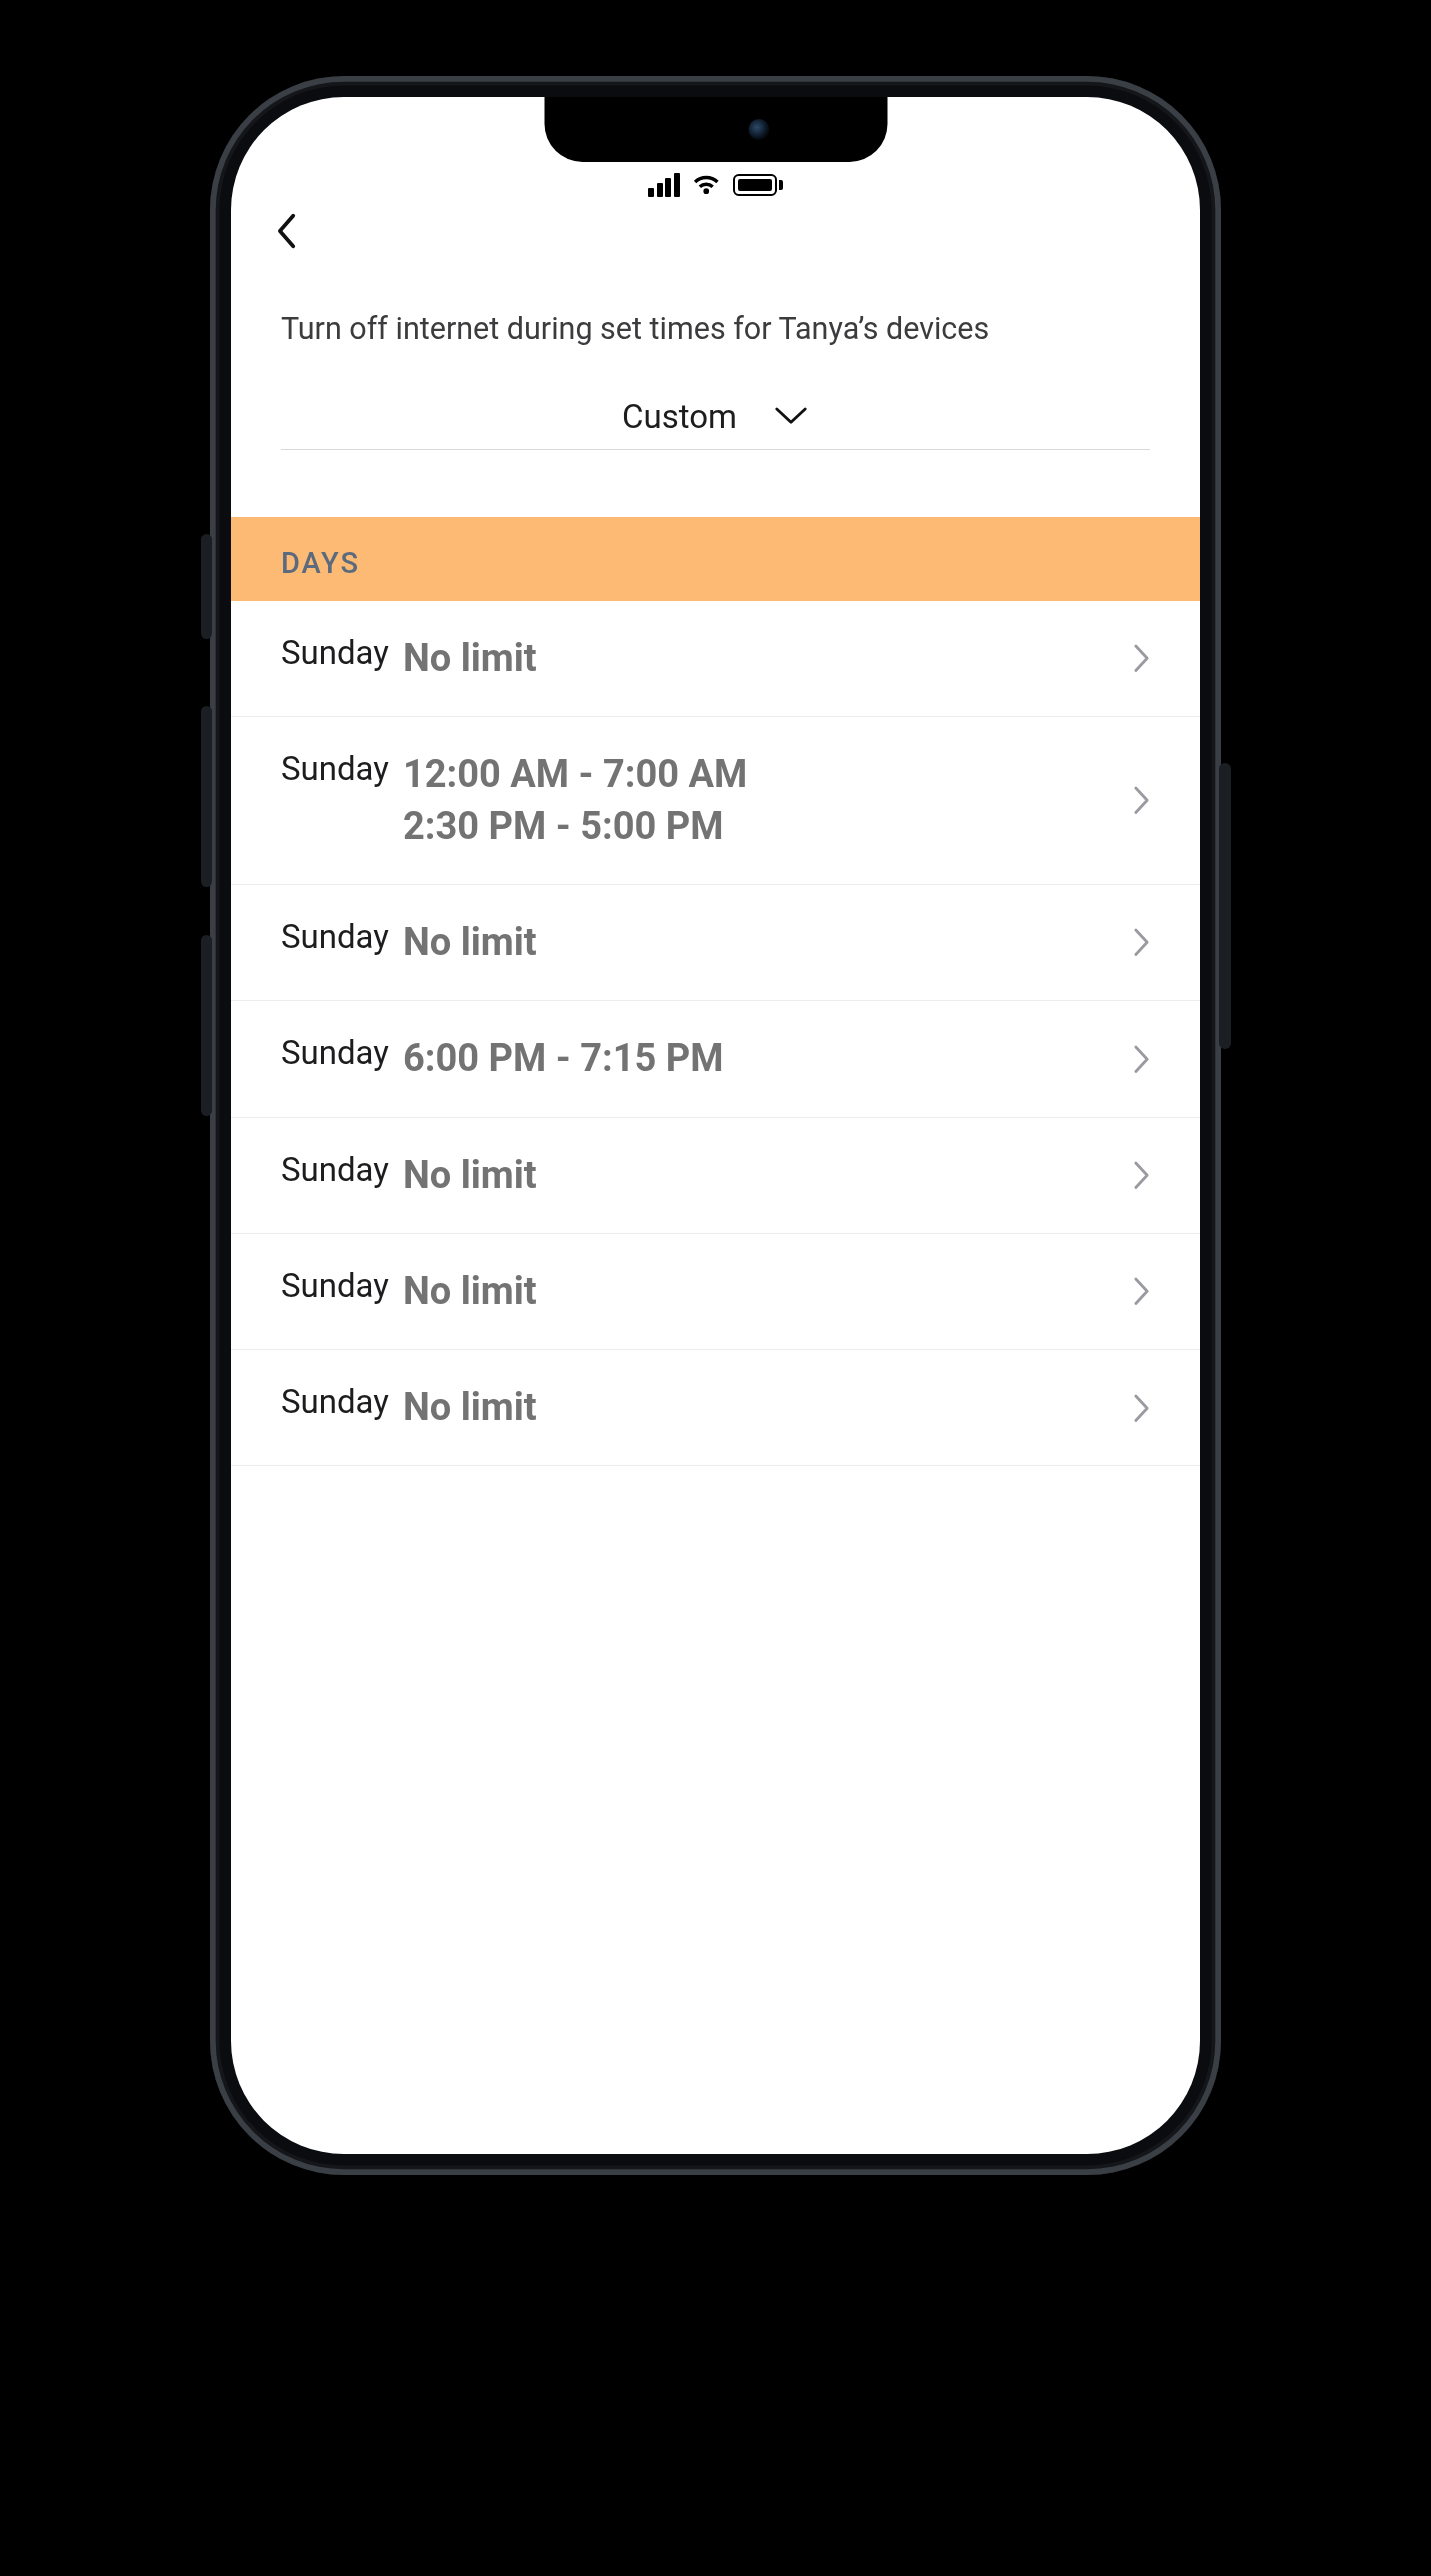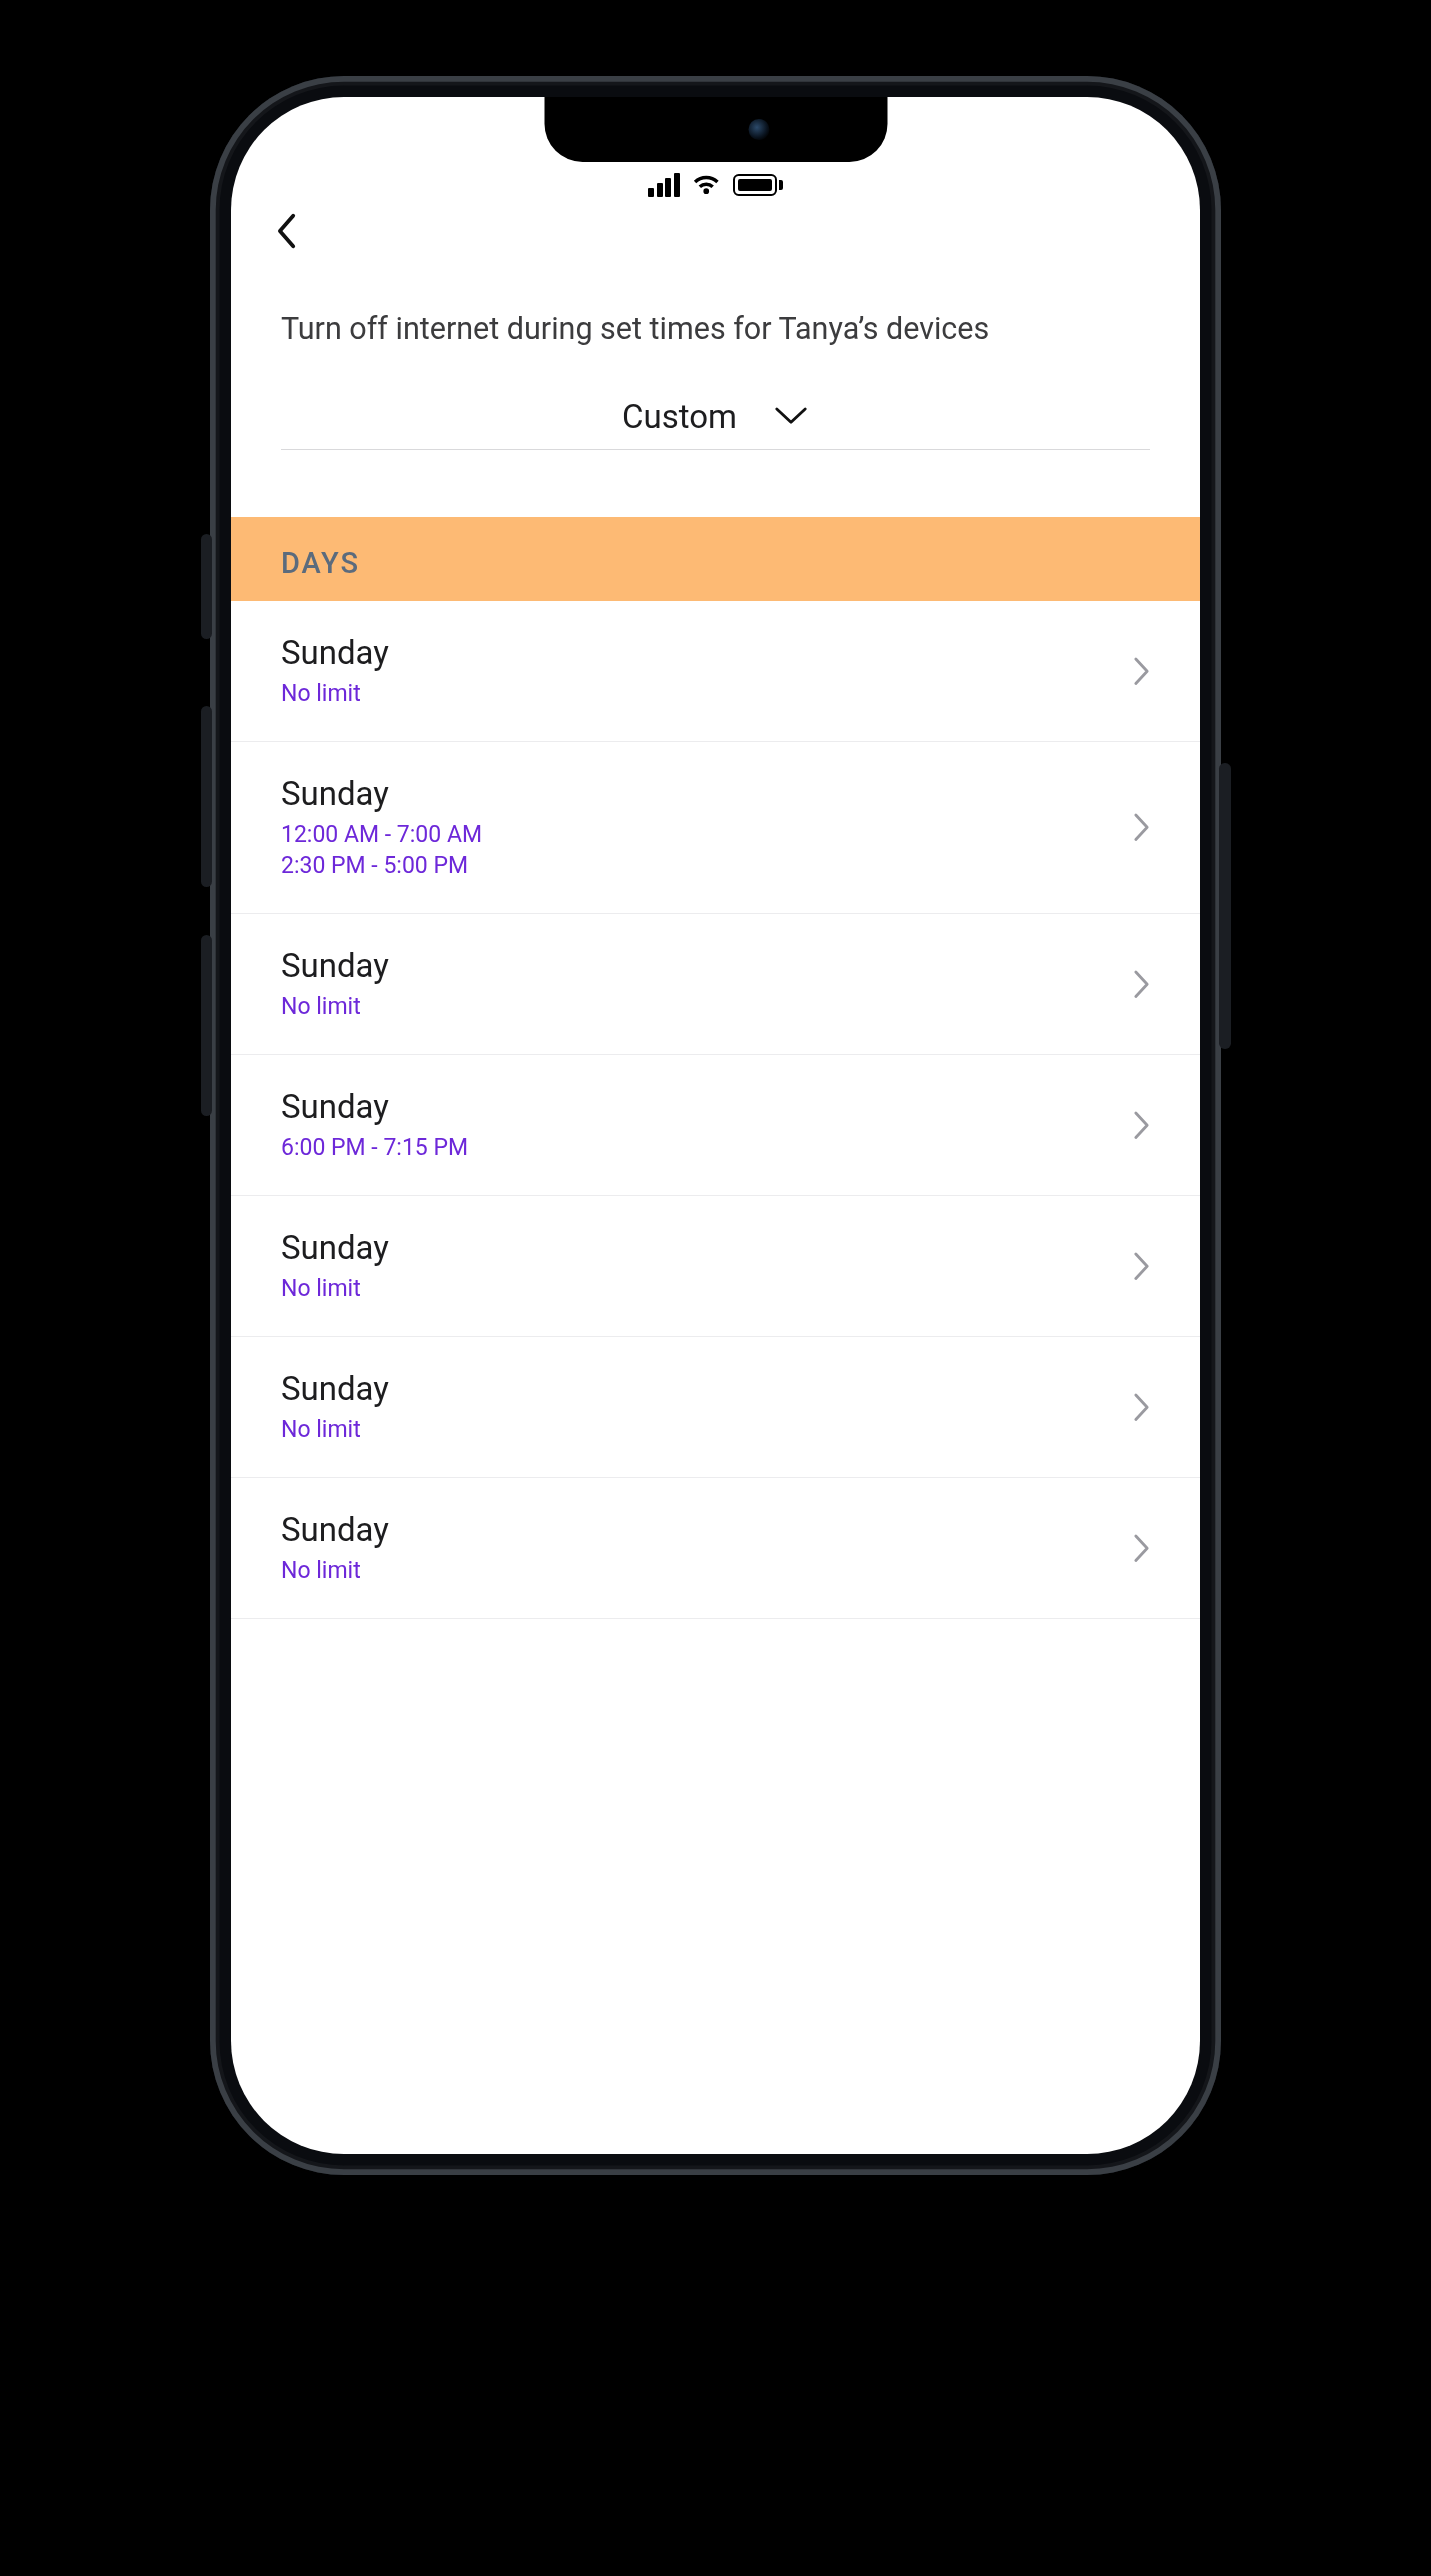--- a/index.html
+++ b/index.html
@@ -96,23 +96,23 @@
   .dropdown-label { font-size:33px; color:#1d1d1f; font-weight:400; }
   .chevron-down svg { display:block; }
 
   
   .section-header { margin-top:67px; background:#fdba74; padding:29px 50px 21px; }
   .section-label { font-size:29px; letter-spacing:1.9px; color:#5b6b7d; font-weight:500; }
 
   
   .day-list { }
   .day-row { display:flex; align-items:center; justify-content:space-between; padding:32px 50px; border-bottom:1px solid #ececee; }
-  .day-text { display:flex; flex-direction:column; gap:6px; }
+  .day-text { display:flex; flex-direction:row; gap:14px; }
   .day-name { font-size:33px; font-weight:400; color:#1d1d1f; }
-  .day-detail { font-size:23px; color:#6d28d9; font-weight:400; line-height:1.35; white-space:pre-line; }
+  .day-detail { font-size:38px; color:#737373; font-weight:700; line-height:1.35; white-space:pre-line; }
   .chevron-right svg { display:block; }
 </style>
 </head>
 <body>
 
 <div class="phone">
   <div class="side-btn sb-left1"></div>
   <div class="side-btn sb-left2"></div>
   <div class="side-btn sb-left3"></div>
   <div class="side-btn sb-right"></div>

